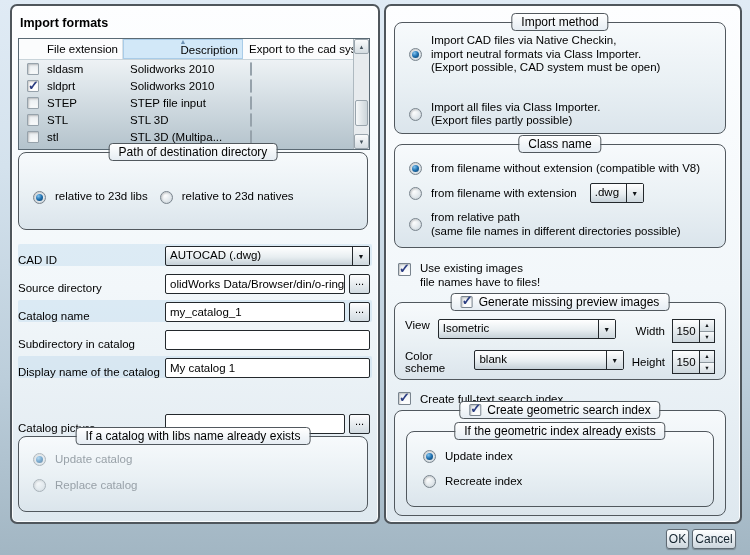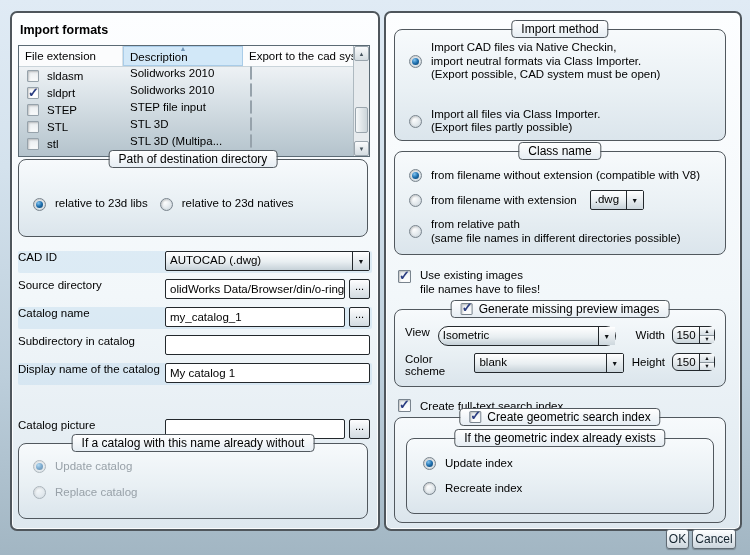--- a/index.html
+++ b/index.html
@@ -3,21 +3,21 @@
 <meta charset="utf-8">
 <style>
   html,body{margin:0;padding:0;}
   body{
     width:750px;height:555px;position:relative;overflow:hidden;
     font-family:"Liberation Sans",sans-serif;font-size:11.5px;color:#000;
     background:linear-gradient(180deg,#e0ebf5 0%,#d4e2ed 30%,#bccedb 68%,#a2b6c3 100%);
   }
   .panel{position:absolute;border:2px solid #4f565c;border-radius:7px;
     background:linear-gradient(180deg,#fdfeff 0%,#f2f7fa 55%,#dee8ef 100%);
-    box-shadow:inset 0 0 0 1px rgba(255,255,255,.85);margin-top:7px;}
+    box-shadow:inset 0 0 0 1px rgba(255,255,255,.85);}
   #left-panel{left:10px;top:4px;width:366px;height:516px;}
   #right-panel{left:384px;top:4px;width:354px;height:516px;}
 
   .group{position:absolute;border:1px solid #51585e;border-radius:8px;
     background:linear-gradient(180deg,#f7fafc 0%,#e9f0f4 55%,#dbe5ec 100%);box-sizing:border-box;}
   .group-title{position:absolute;top:-10px;left:50%;transform:translateX(-50%);
     background:linear-gradient(180deg,#ffffff,#e6edf3);border:1px solid #51585e;border-radius:4px;
     padding:1px 9px;font-size:12px;white-space:nowrap;display:flex;align-items:center;gap:6px;line-height:14px;}
 
   .opt{display:flex;align-items:center;gap:9px;}
@@ -32,62 +32,62 @@
 
   .checkbox{position:relative;width:13px;height:13px;flex:0 0 13px;border:1px solid #79848e;border-radius:1px;
     background:linear-gradient(180deg,#eef2f4,#ffffff);box-shadow:inset 1px 1px 2px rgba(0,0,0,.22);box-sizing:border-box;}
   .checkbox .mark{display:none;}
   .checkbox.on .mark{display:block;position:absolute;left:0px;top:-3px;font-size:13px;font-weight:bold;color:#2c3e82;}
   .checkbox.small{width:12px;height:12px;flex:0 0 12px;}
 
   
   #formats-table{position:absolute;left:6px;top:32px;width:352px;height:112px;border:1px solid #5b6a74;
     background:linear-gradient(180deg,#fbfcfd 0%,#dde5ea 42%,#b4c3cc 100%);box-sizing:border-box;}
-  .thead{display:flex;height:21px;background:#fbfcfd;border-bottom:1px solid #c9d4da;box-sizing:border-box;width:calc(100% - 15px);}
+  .thead{display:flex;height:21px;background:#fbfcfd;border-bottom:1px solid #c9d4da;box-sizing:border-box;width:calc(100% - 15px);text-align:right;}
   .th{padding:4px 4px 0 6px;border-right:1px solid #d8e0e5;overflow:hidden;white-space:nowrap;position:relative;box-sizing:border-box;}
   .th-ext{width:104px;}
   .th-desc{width:120px;background:#d2e8f8;border:1px solid #a9cce8;}
   .th-exp{flex:1;border-right:none;}
   .sort-arrow{position:absolute;top:-2px;left:50%;transform:translateX(-50%);font-size:7px;color:#6f93b4;}
   .tbody{width:calc(100% - 15px);}
-  .trow{display:flex;height:17px;}
+  .trow{display:flex;align-items:center;height:17px;}
   .td-ext{width:104px;display:flex;align-items:center;gap:8px;padding-left:8px;box-sizing:border-box;}
   .td-desc{width:120px;padding-left:7px;box-sizing:border-box;overflow:hidden;white-space:nowrap;}
   .td-exp{flex:1;padding-left:7px;}
   .cb-row{background:linear-gradient(180deg,#e9edf0,#f8fafb);border:1px solid #96a2ab;}
   .cb-row.on{background:#fff;}
   .vscroll{position:absolute;right:0;top:0;bottom:0;width:15px;background:#e7ebee;border-left:1px solid #aeb9c0;
     display:flex;flex-direction:column;}
   .sc-btn{height:15px;background:linear-gradient(180deg,#fafbfc,#d4dce1);border:1px solid #9aa5ad;border-radius:2px;
     display:flex;align-items:center;justify-content:center;font-size:6px;color:#45535d;box-sizing:border-box;}
   .sc-track{flex:1;position:relative;}
   .sc-thumb{position:absolute;left:1px;right:1px;top:58%;height:24px;border:1px solid #9aa5ad;border-radius:2px;
     background:linear-gradient(90deg,#f6f8f9,#ccd5da);}
 
   
-  .frow{position:absolute;left:6px;width:354px;height:22px;display:flex;align-items:flex-start;}
+  .frow{position:absolute;left:6px;width:354px;height:22px;display:flex;align-items:flex-end;}
   .frow .flabel{width:147px;flex:0 0 147px;overflow:hidden;white-space:nowrap;}
   .frow:nth-of-type(even){background:rgba(170,205,232,.30);border-radius:2px;}
   .r1{top:238px}.r2{top:266px}.r3{top:294px}.r4{top:322px}.r5{top:350px}.r6{top:378px}.r7{top:406px}
 
   .input{height:20px;border:1px solid #23282c;border-radius:2px;background:#fff;
     padding:0 4px;display:flex;align-items:center;box-sizing:border-box;overflow:hidden;white-space:nowrap;}
   .w-full{width:205px;}
   .w-browse{width:180px;}
   .combo{height:20px;border:1px solid #23282c;border-radius:2px;
     background:linear-gradient(180deg,#ffffff 0%,#e8eef1 55%,#c6d1d8 100%);
     display:flex;align-items:stretch;box-sizing:border-box;}
   .combo .cval{flex:1;padding:2px 4px;overflow:hidden;white-space:nowrap;}
   .combo .cbtn{width:16px;border-left:1px solid #23282c;background:linear-gradient(180deg,#ffffff,#ced8de);
     display:flex;align-items:center;justify-content:center;font-size:7px;color:#101316;}
   .browse{width:21px;height:20px;margin-left:4px;border:1px solid #23282c;border-radius:2px;
     background:linear-gradient(180deg,#fdfdfe,#d2dbe1);display:flex;align-items:center;justify-content:center;
     box-sizing:border-box;font-size:11px;line-height:4px;padding-bottom:6px;}
 
-  .spin{height:18px;display:flex;border:1px solid #23282c;border-radius:6px;
+  .spin{height:24px;display:flex;border:1px solid #23282c;border-radius:0;
     background:linear-gradient(180deg,#ffffff,#ccd6dc);box-sizing:border-box;}
   .spin .num{width:26px;display:flex;align-items:center;justify-content:center;}
   .spin .sbtns{width:14px;border-left:1px solid #23282c;display:flex;flex-direction:column;}
   .spin .sup,.spin .sdn{flex:1;display:flex;align-items:center;justify-content:center;font-size:5.5px;color:#101316;
     background:linear-gradient(180deg,#f8fafb,#d6dee3);}
   .spin .sup{border-bottom:1px solid #8b959c;}
 
   .btn{position:absolute;top:529px;height:20px;border:1px solid #5f6a73;border-radius:3px;
     background:linear-gradient(180deg,#feffff 0%,#e9eef2 45%,#cbd5dc 100%);
     font-size:12px;display:flex;align-items:center;justify-content:center;color:#14242f;
@@ -98,21 +98,21 @@
   
   #import-formats-title{position:absolute;left:8px;top:10px;font-weight:bold;font-size:12.5px;}
   #path-group{left:6px;top:146px;width:350px;height:78px;padding:18px 12px 6px 14px;display:flex;flex-direction:row;gap:12px;}
   #exists-group{left:6px;top:430px;width:350px;height:76px;padding:16px 12px 6px 14px;display:flex;flex-direction:column;gap:12px;}
   #import-method-group{left:8px;top:16px;width:332px;height:112px;padding:12px 8px 6px 14px;display:flex;flex-direction:column;gap:26px;justify-content:center;}
   #class-name-group{left:8px;top:138px;width:332px;height:104px;padding:14px 8px 6px 14px;display:flex;flex-direction:column;gap:8px;justify-content:center;}
   #use-existing-row{position:absolute;left:12px;top:256px;display:flex;gap:9px;align-items:flex-start;}
   #use-existing-row .checkbox{margin-top:1px;}
   #preview-group{left:8px;top:296px;width:332px;height:78px;padding:16px 10px 6px 10px;display:flex;flex-direction:column;gap:7px;}
   .pg-row{display:flex;align-items:flex-start;gap:8px;}
-  .pg-row .combo-view{width:178px;border-radius:10px;}
+  .pg-row .combo-view{width:178px;}
   .pg-row .combo-color{width:172px;}
   .pg-right{margin-left:auto;display:flex;align-items:center;gap:7px;}
   #fulltext-row{position:absolute;left:12px;top:386px;display:flex;gap:9px;align-items:center;}
   #geometric-group{left:8px;top:404px;width:332px;height:106px;}
   #geometric-inner{position:absolute;left:11px;top:20px;width:308px;height:76px;padding:18px 10px 6px 16px;
     display:flex;flex-direction:column;gap:11px;box-sizing:border-box;}
   .ext-combo{width:54px;margin-left:4px;}
 </style>
 </head>
 <body>
@@ -223,21 +223,21 @@
     <span class="flabel">Display name of the catalog</span>
     <div class="input w-full">My catalog 1</div>
   </div>
   <div class="frow r7">
     <span class="flabel">Catalog picture</span>
     <div class="input w-browse"></div>
     <div class="browse">...</div>
   </div>
 
   <div class="group disabled" id="exists-group">
-    <div class="group-title">If a catalog with this name already without</div>
+    <div class="group-title">If a catalog with libs name already exists</div>
     <div class="opt">
       <span class="radio on"></span>
       <span class="txt">
           <span>Update catalog</span>
         </span>
     </div>
     <div class="opt">
       <span class="radio"></span>
       <span class="txt">
           <span>Replace catalog</span>

